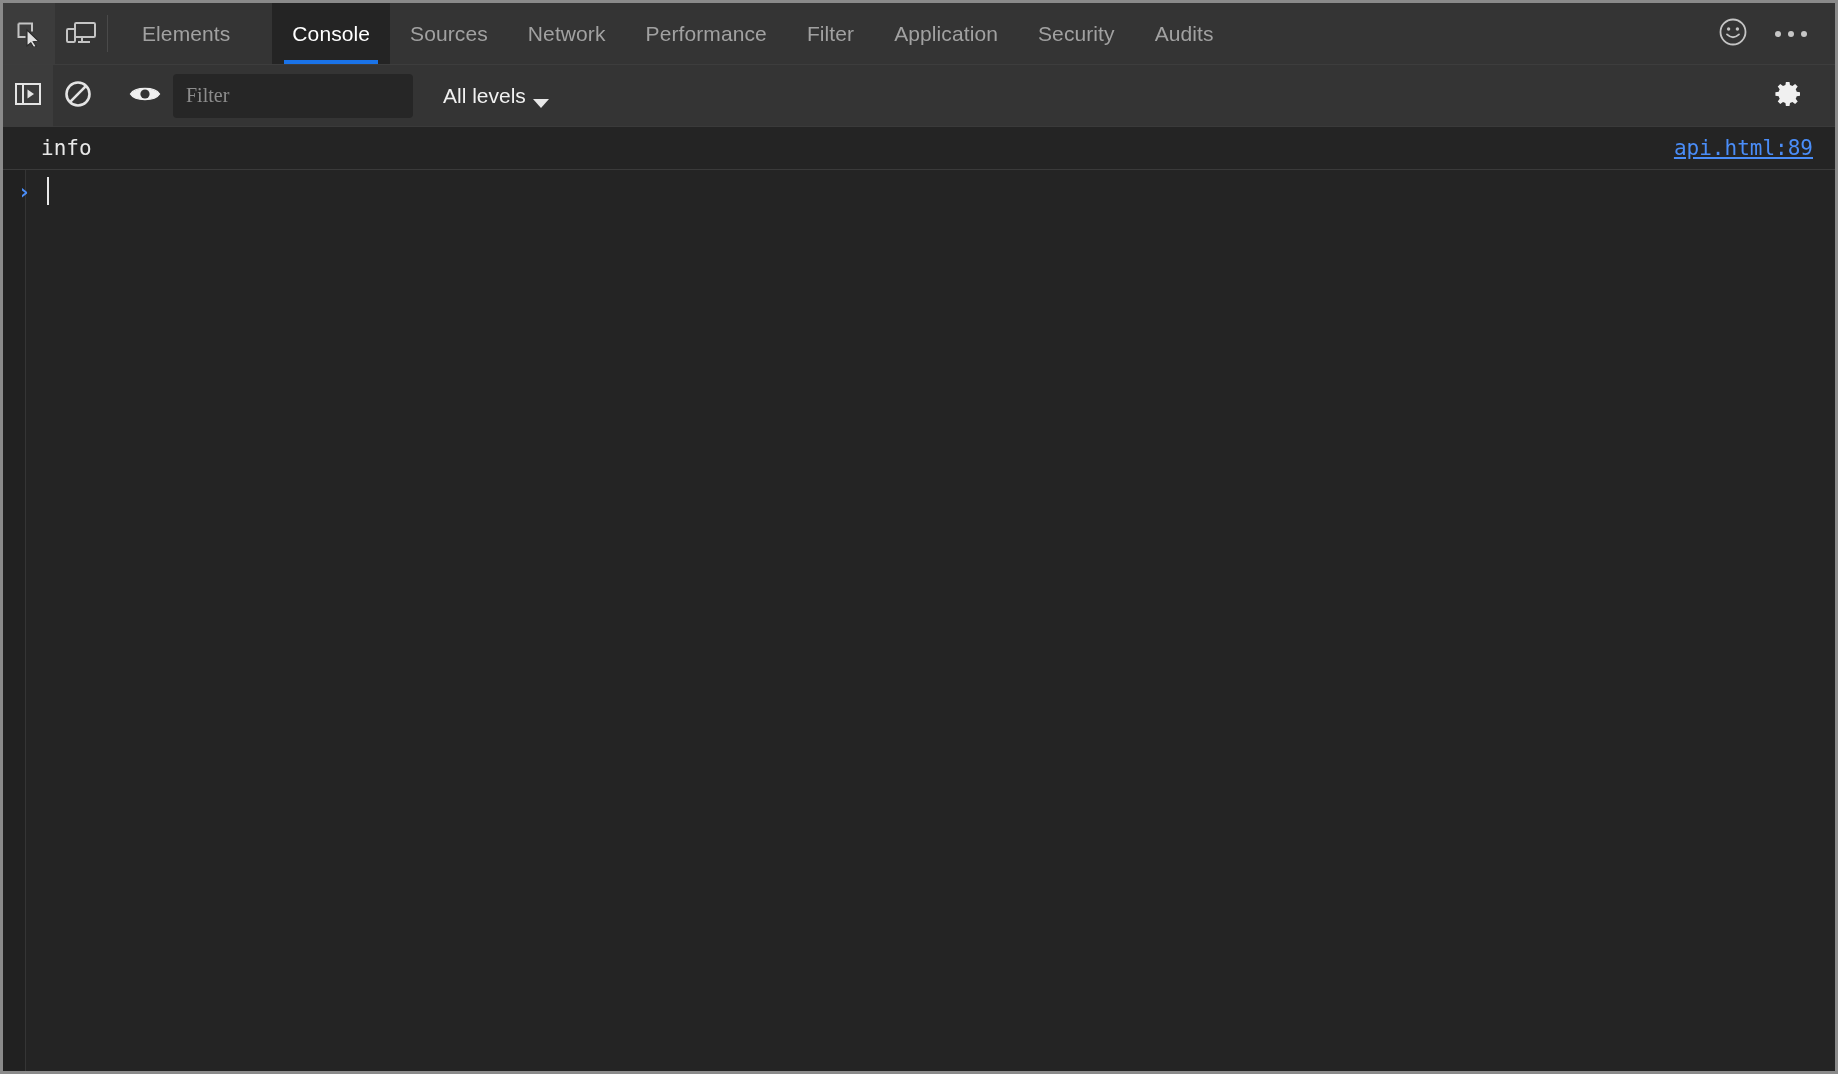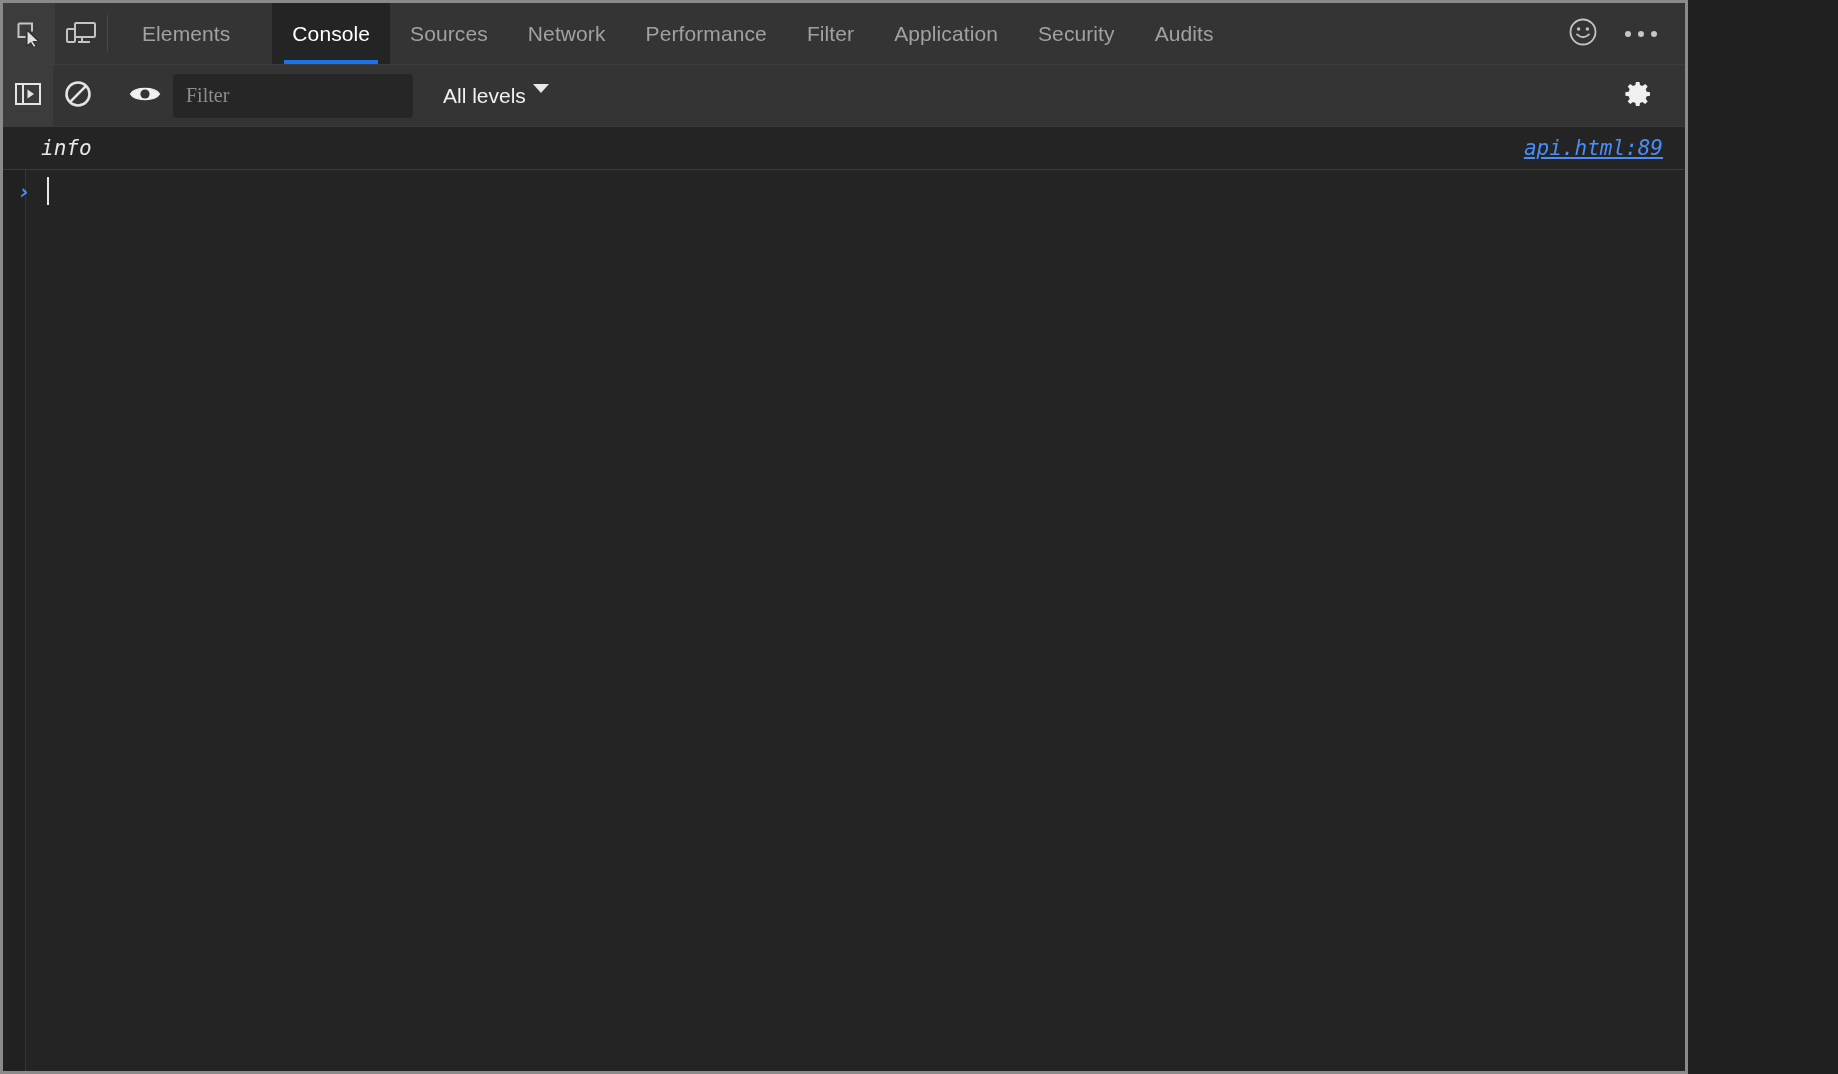--- a/index.html
+++ b/index.html
@@ -12,21 +12,21 @@
     background: #202020;
   }
 
   body {
     font-family: "Liberation Sans", sans-serif;
     -webkit-font-smoothing: antialiased;
   }
 
   .devtools-window {
     position: relative;
-    width: 1688px;
+    width: 1838px;
     height: 1074px;
     background: #242424;
     border: 3px solid #8a8a8a;
     border-top-width: 3px;
     display: flex;
     flex-direction: column;
     overflow: hidden;
   }
 
   
@@ -187,21 +187,21 @@
     color: #e8e8e8;
     font-family: Liberation Serif, serif;
     font-size: 20px;
     padding: 0 13px;
     outline: none;
   }
   .filter-input::placeholder { color: #8d8d8d; }
 
   .levels-select {
     display: flex;
-    align-items: flex-start;
+    align-items: flex-end;
     gap: 7px;
     margin-left: 24px;
     cursor: pointer;
     padding: 4px 6px;
   }
   .levels-select .label {
     font-size: 21px;
     color: #f1f1f1;
   }
   .caret-sm {
@@ -222,21 +222,20 @@
     margin-right: 16px;
     cursor: pointer;
   }
 
   
   .console-body {
     position: relative;
     flex: 1 1 auto;
     background: #242424;
     overflow: hidden;
-    font-style: italic;
   }
 
   .gutter-rail {
     position: absolute;
     left: 0;
     top: 0;
     bottom: 0;
     width: 23px;
     background: #212121;
     border-right: 1px solid #353535;

